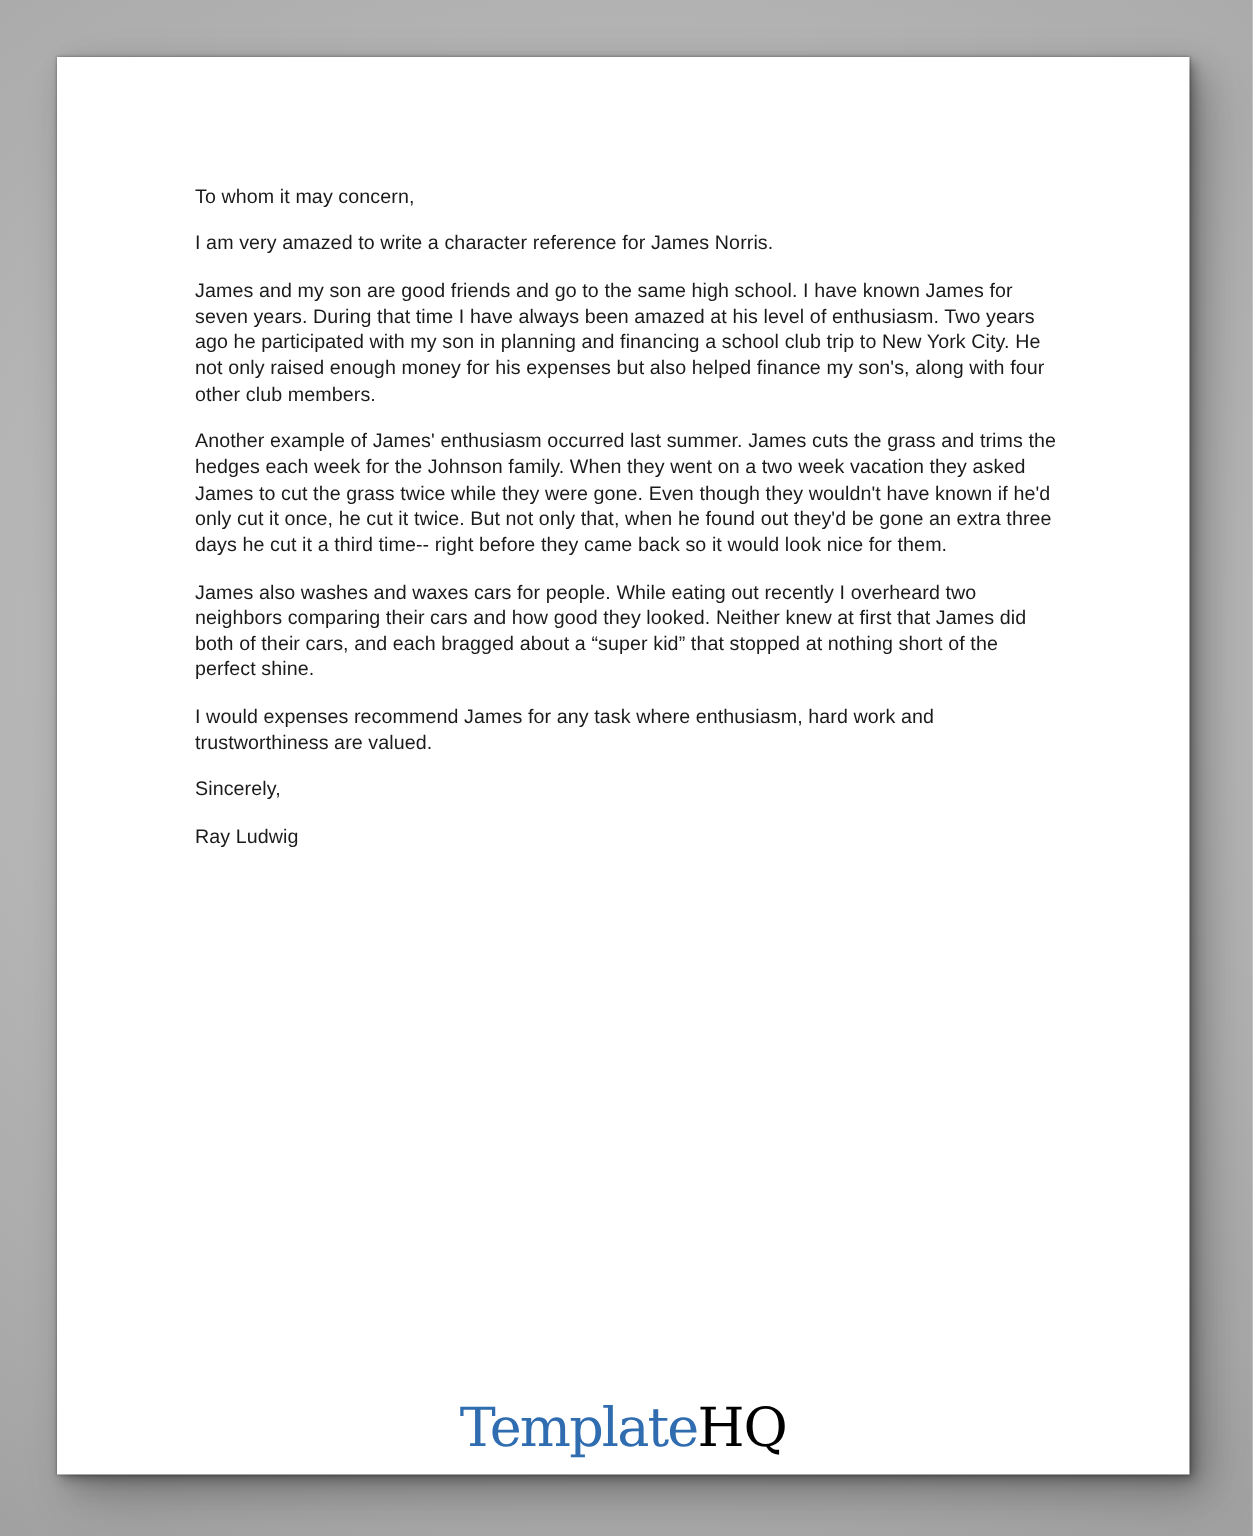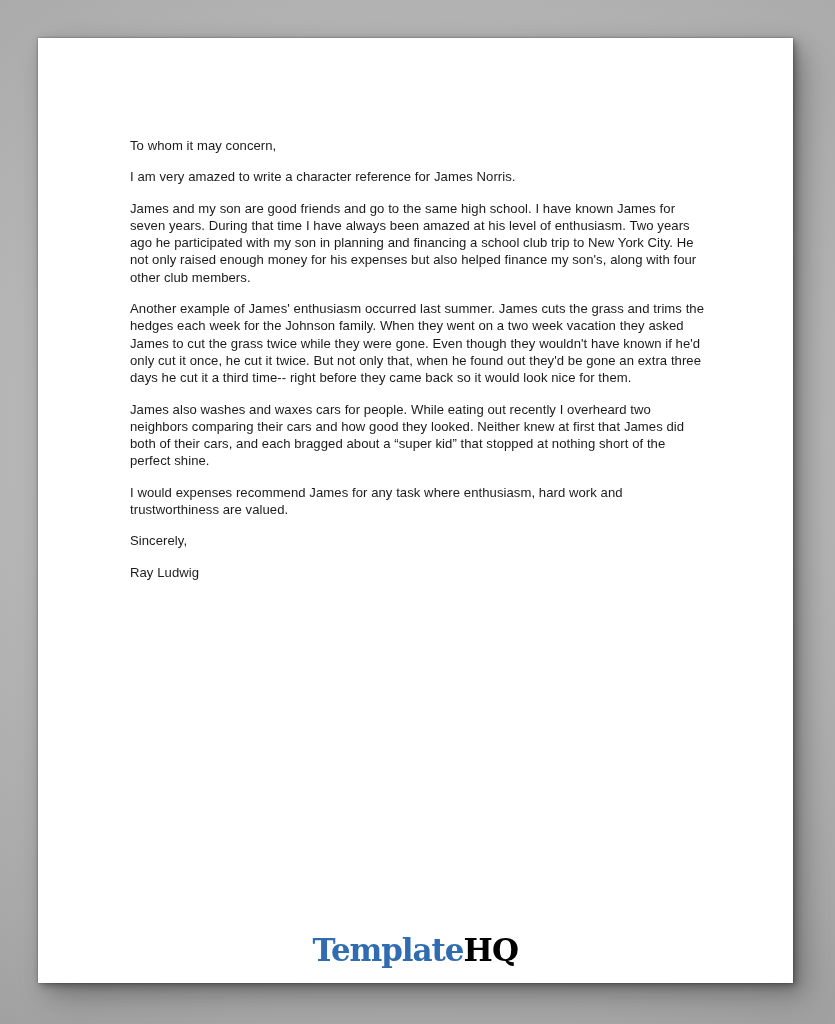--- a/index.html
+++ b/index.html
@@ -43,21 +43,21 @@
        0 0 2px rgba(0,0,0,0.38),
        3px 3px 7px rgba(0,0,0,0.30),
        8px 9px 20px rgba(0,0,0,0.22),
       16px 18px 38px rgba(0,0,0,0.14);
   }
 
   
   #letter-body {
     position: absolute;
     left: 92px;          
-    top: 99px;           
+    top: 84px;           
     width: 578px;        
   }
 
   .letter-paragraph {
     margin: 0 0 14px 0;
     font-size: 13.1px;
     line-height: 17.3px;
     color: #1b1b1b;
     text-align: left;
     letter-spacing: 0.005em;
@@ -79,22 +79,22 @@
     left: 0;
     right: 0;
     top: 897px;          
     text-align: center;
     line-height: 1;
     white-space: nowrap;
   }
 
   .logo-text {
     font-family: "DejaVu Serif", "Liberation Serif", serif;
-    font-weight: bold;
-    font-size: 31px;
+    font-weight: normal;
+    font-size: 36px;
     letter-spacing: -0.035em;
     font-style: normal;
   }
 
   .logo-template {
     color: #2f6cb0;
   }
 
   .logo-hq {
     color: #000000;

